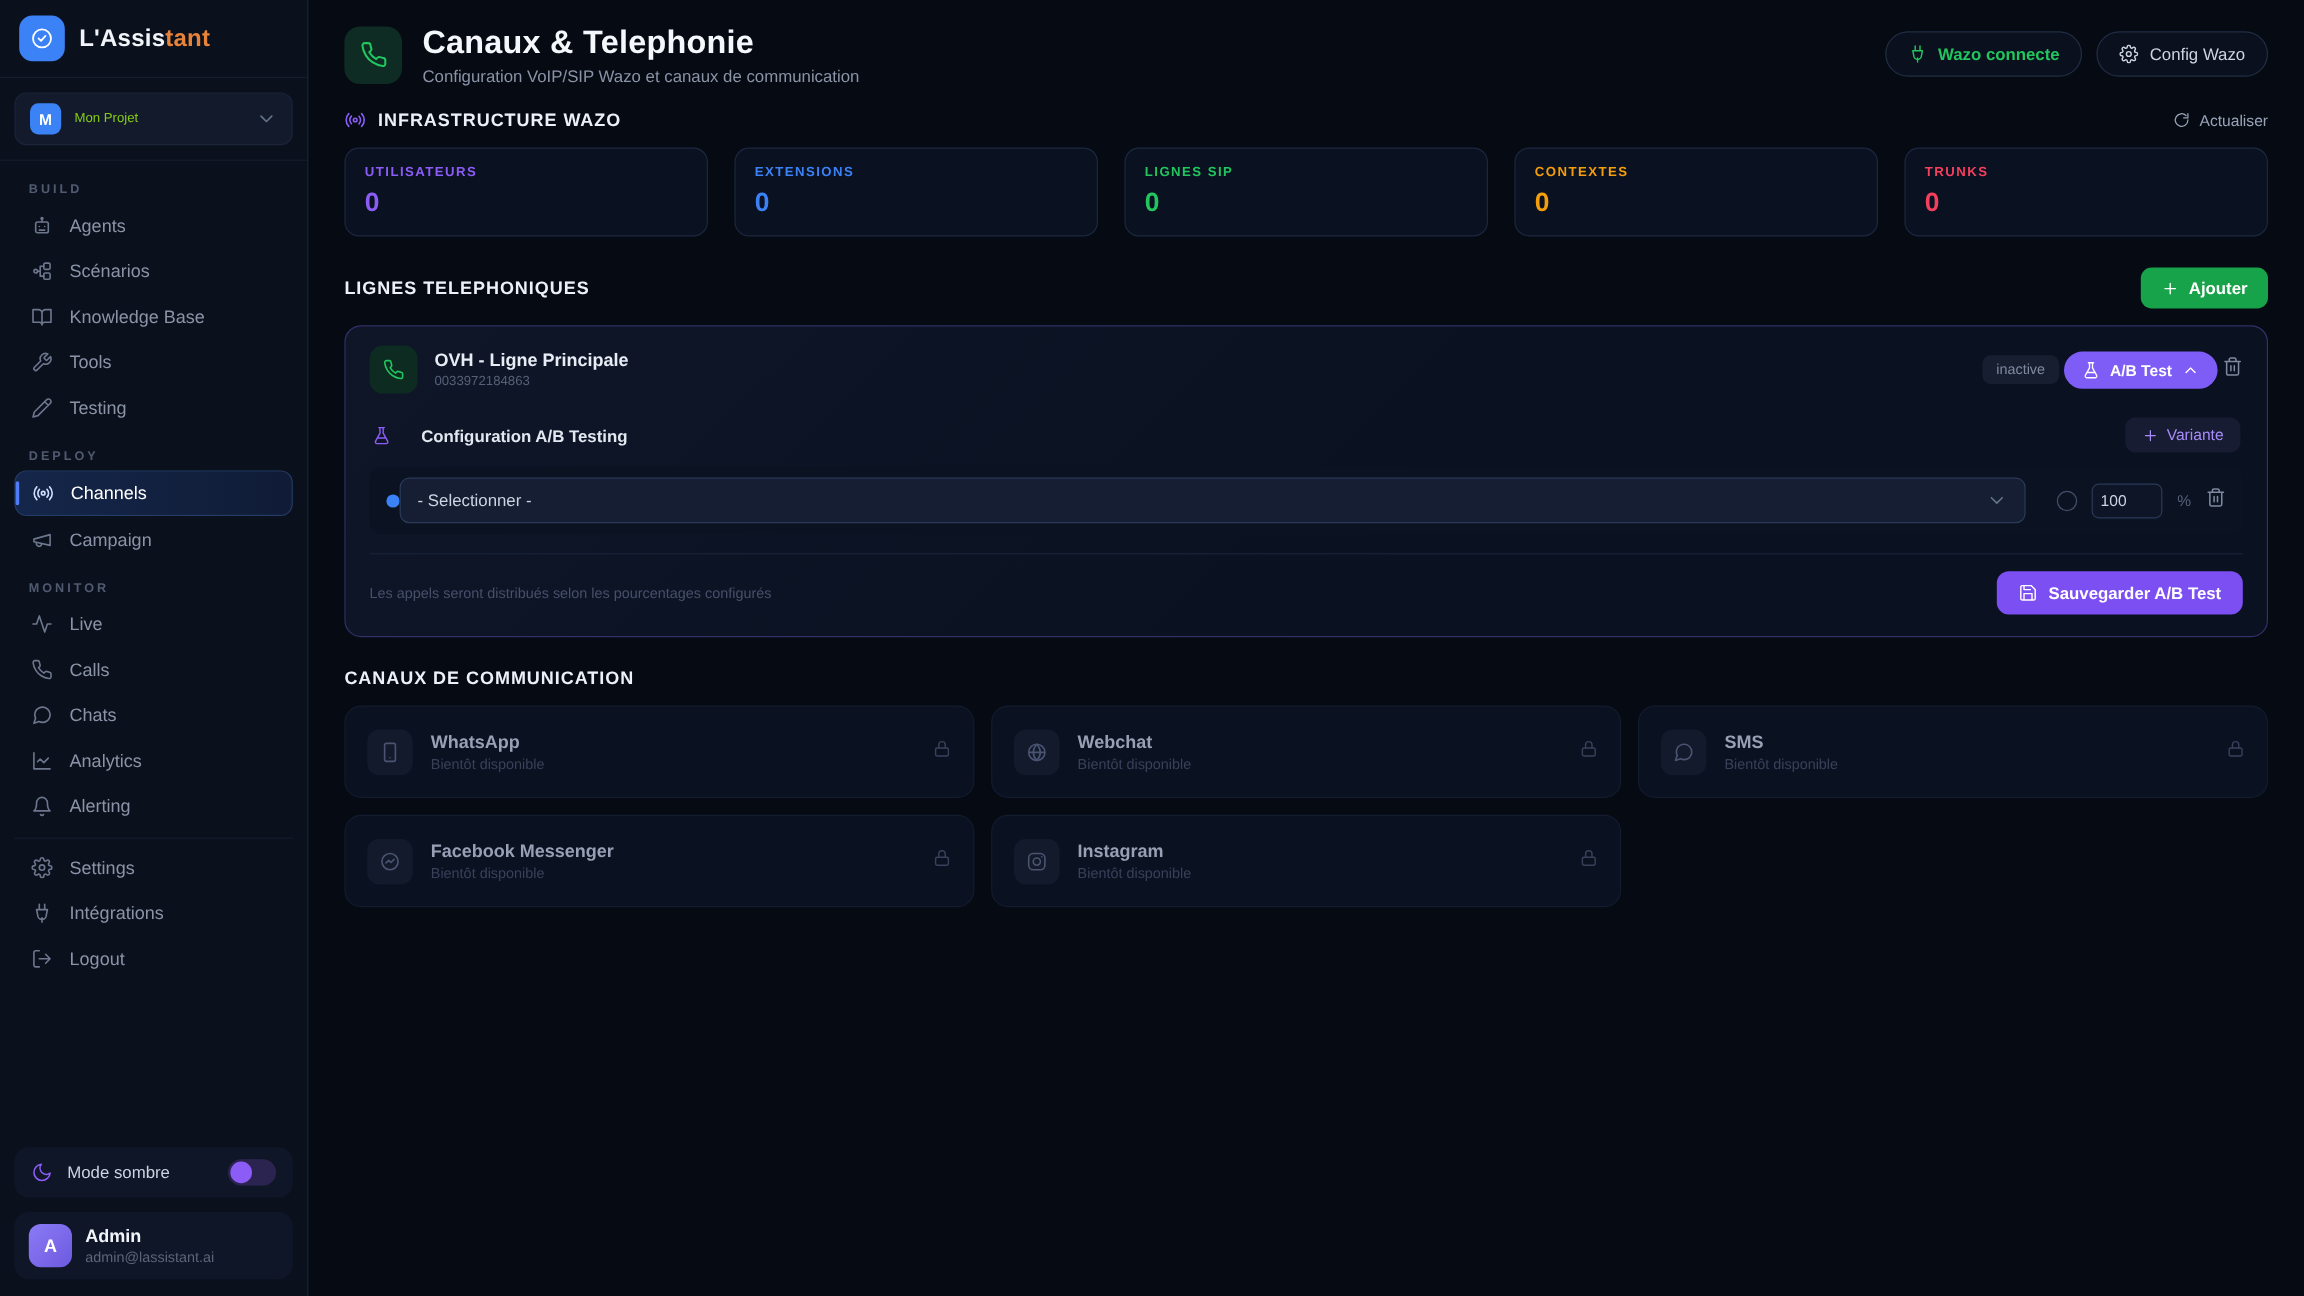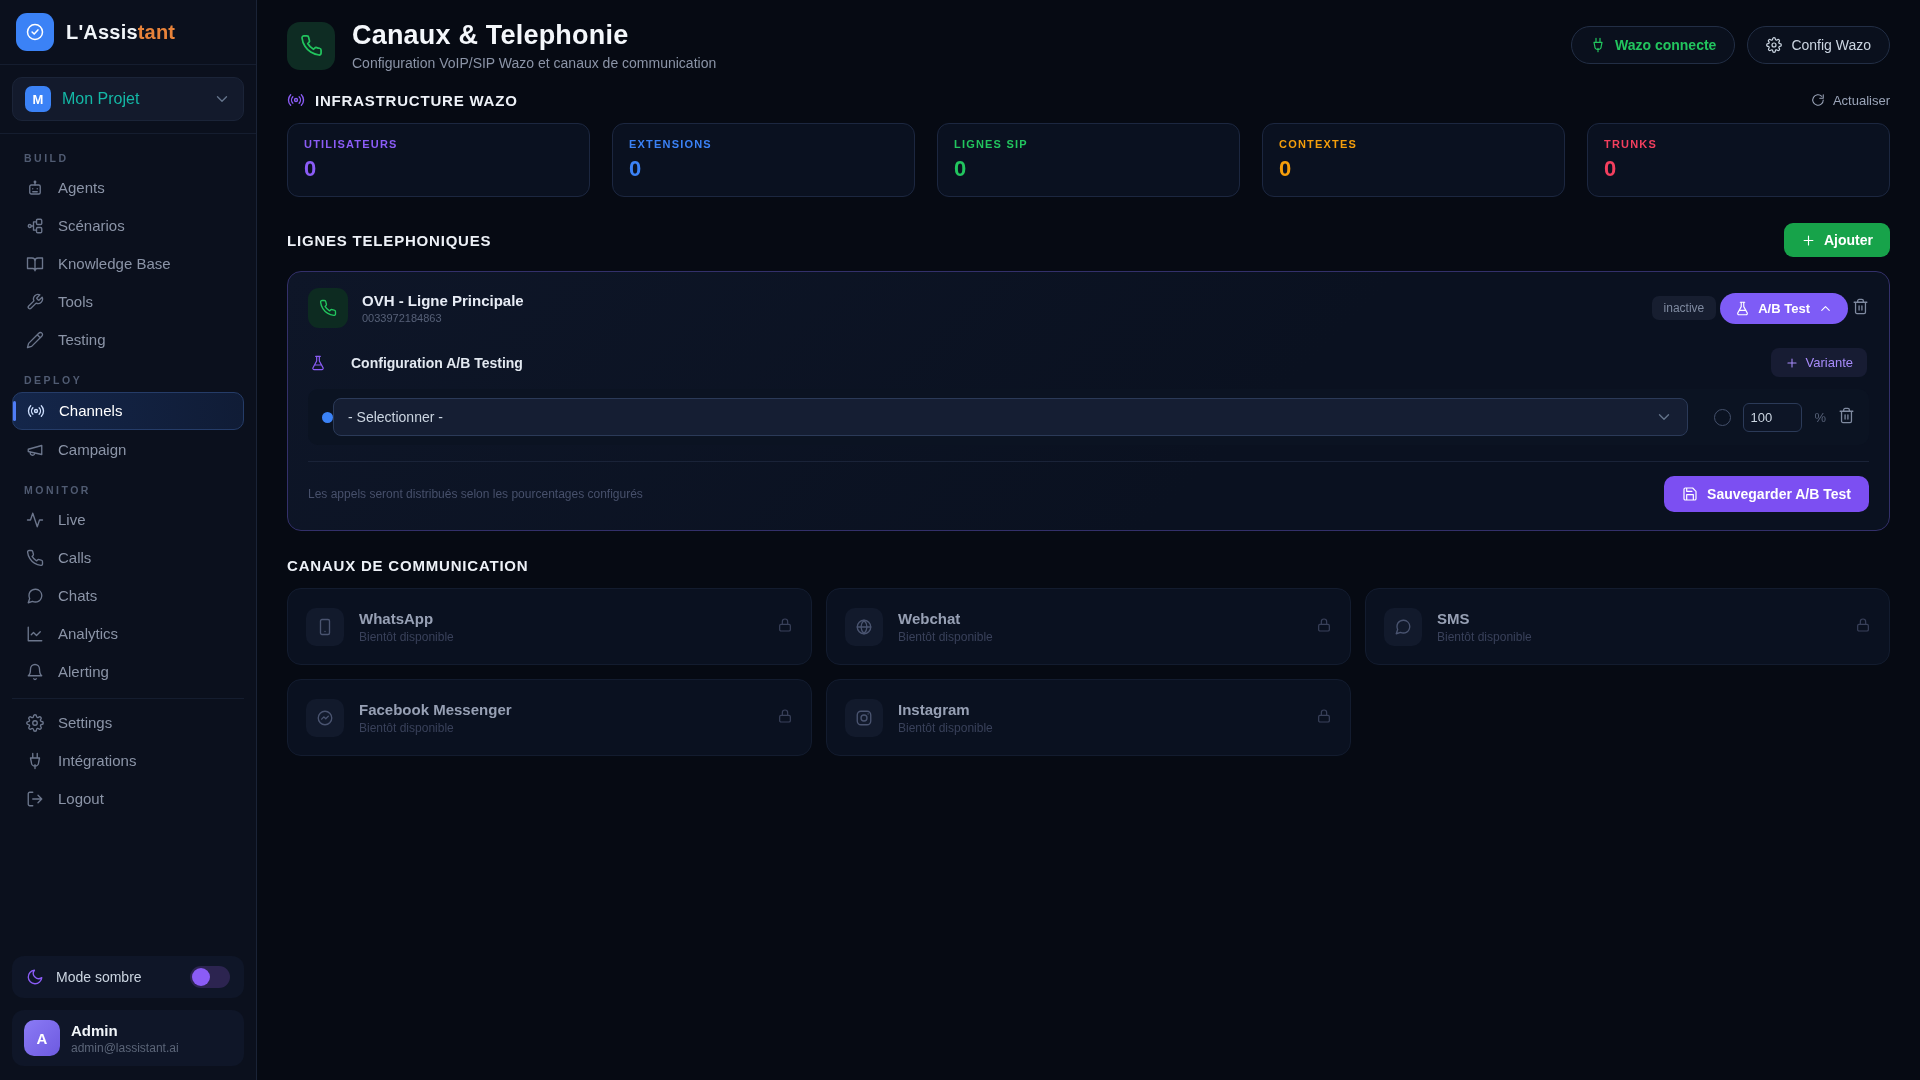--- a/index.html
+++ b/index.html
@@ -25,28 +25,28 @@
   .logo-badge { width:38px; height:38px; border-radius:11px; background:#3b82f6; display:flex; align-items:center; justify-content:center; color:#fff; }
   .logo-badge .ic { width:20px; height:20px; }
   .brand { font-size:20px; font-weight:bold; color:#f1f5f9; letter-spacing:.2px; }
   .brand .accent { color:#e8833a; }
 
   .project-box {
     margin:12px; padding:8px 12px; background:#131a2c; border-radius:10px;
     display:flex; align-items:center; gap:11px; border:1px solid #1b2438;
   }
   .project-avatar { width:26px; height:26px; border-radius:7px; background:#3b82f6; color:#fff; font-size:13px; font-weight:bold; display:flex; align-items:center; justify-content:center; }
-  .project-name { font-size:16px; color:#14b8a6;text-align:right; }
+  .project-name { font-size:11px; color:#84cc16;text-align:right; }
   .project-box .chev { margin-left:auto; color:#64748b; }
   .sidebar-div { border-bottom:1px solid #151d2f; }
 
   .nav { padding:2px 12px 0; flex:1; }
   .nav-label { font-size:10.5px; letter-spacing:2.5px; color:#505b72; margin:16px 12px 6px; font-weight:bold; }
   .nav-item {
-    display:flex; align-items:flex-start; gap:14px;
+    display:flex; align-items:center; gap:14px;
     padding:9px 14px; margin:2px 0; border-radius:10px;
     color:#8b94a7; font-size:15px; cursor:pointer; position:relative;
   }
   .nav-item .ic { color:#6c768c; }
   .nav-item.active {
     background:linear-gradient(90deg,#14264a,#101c36);
     border:1px solid #253c68; color:#ffffff;
   }
   .nav-item.active .ic { color:#cfe0ff; }
   .nav-item.active::before {

